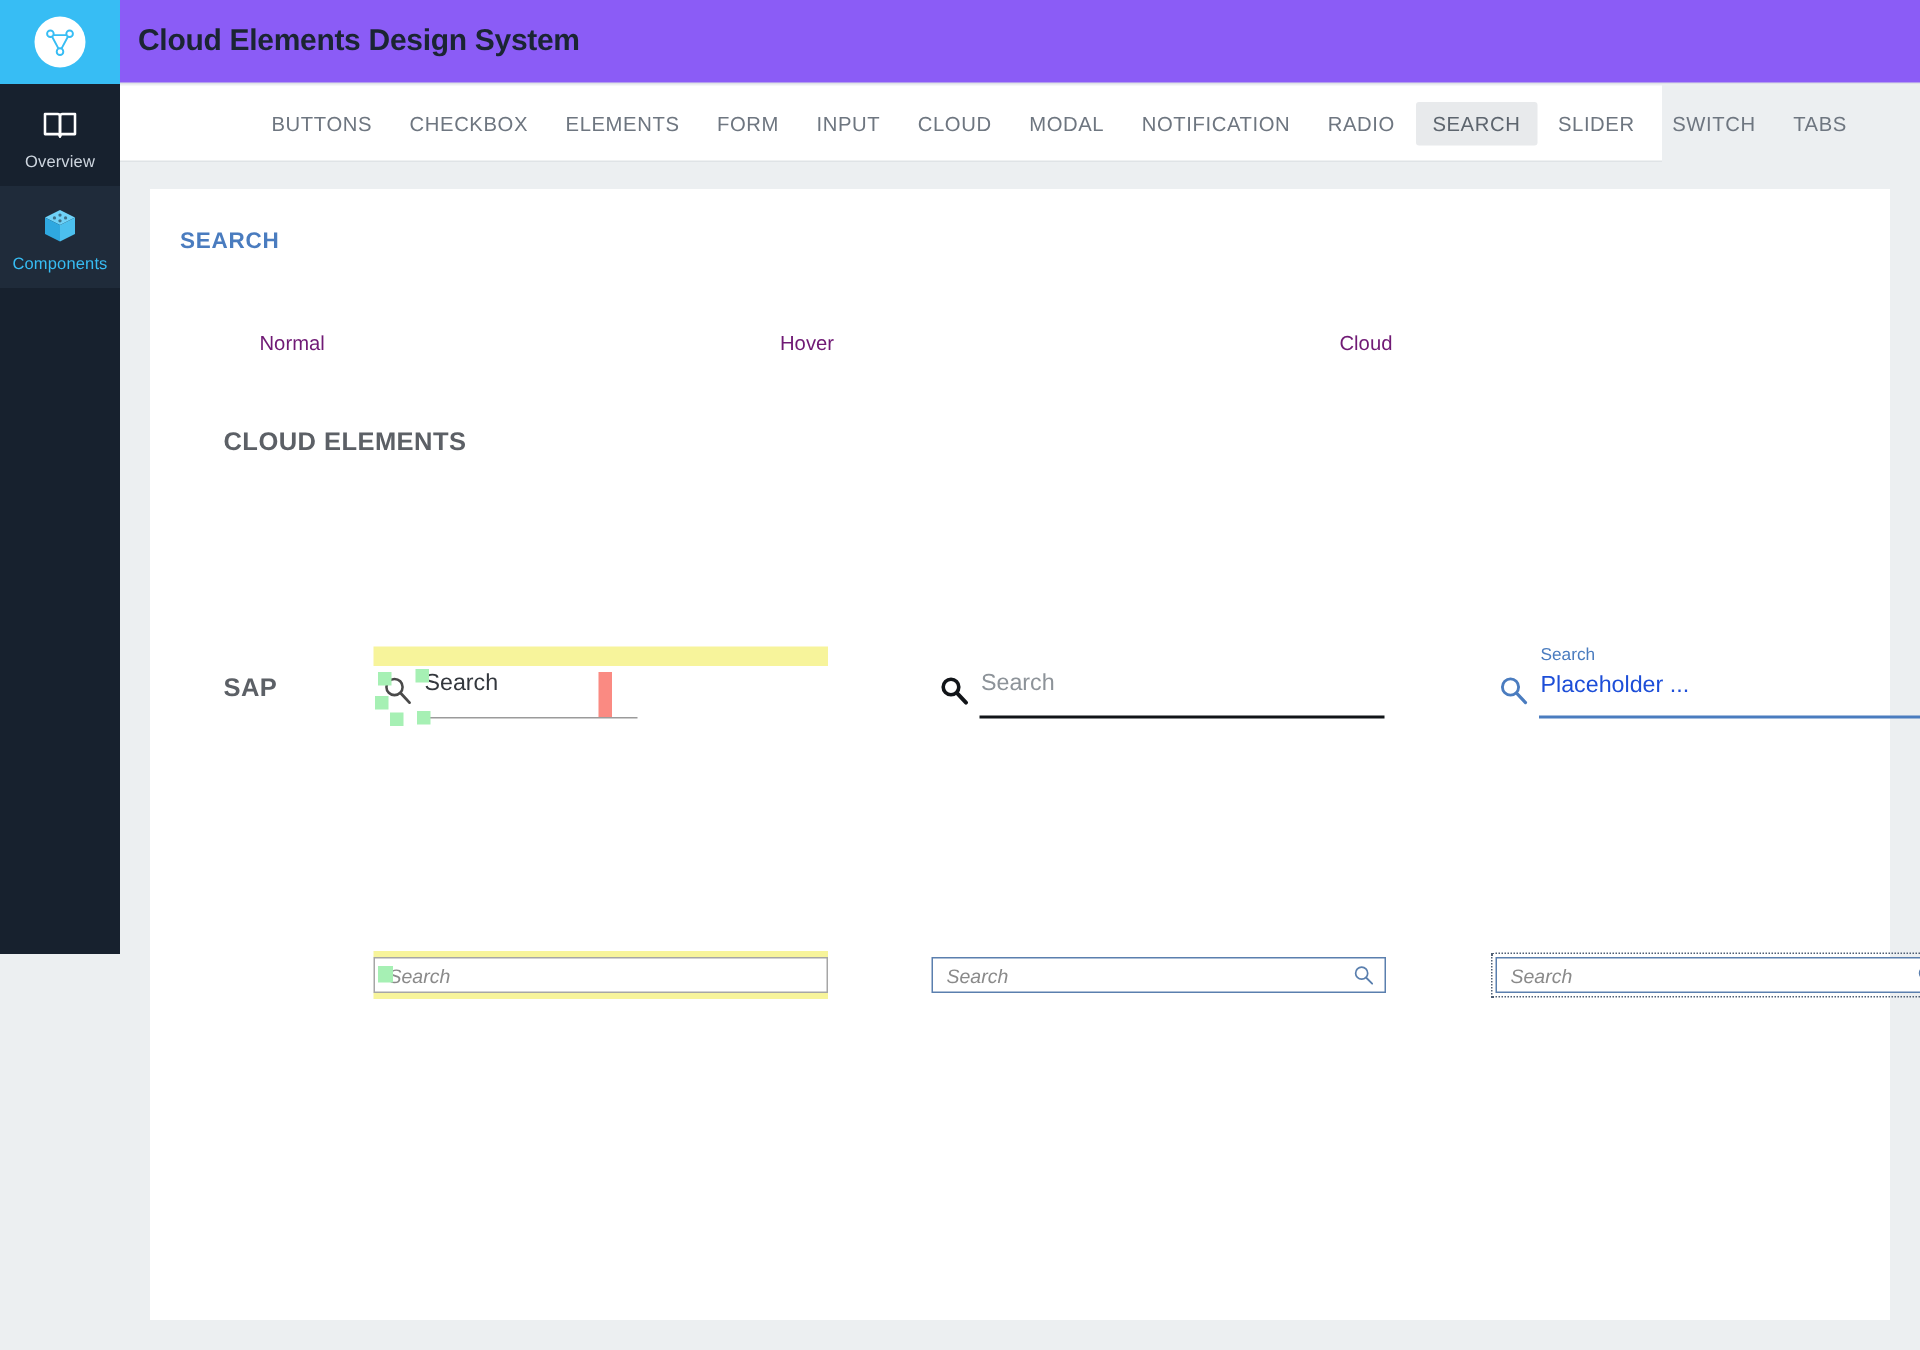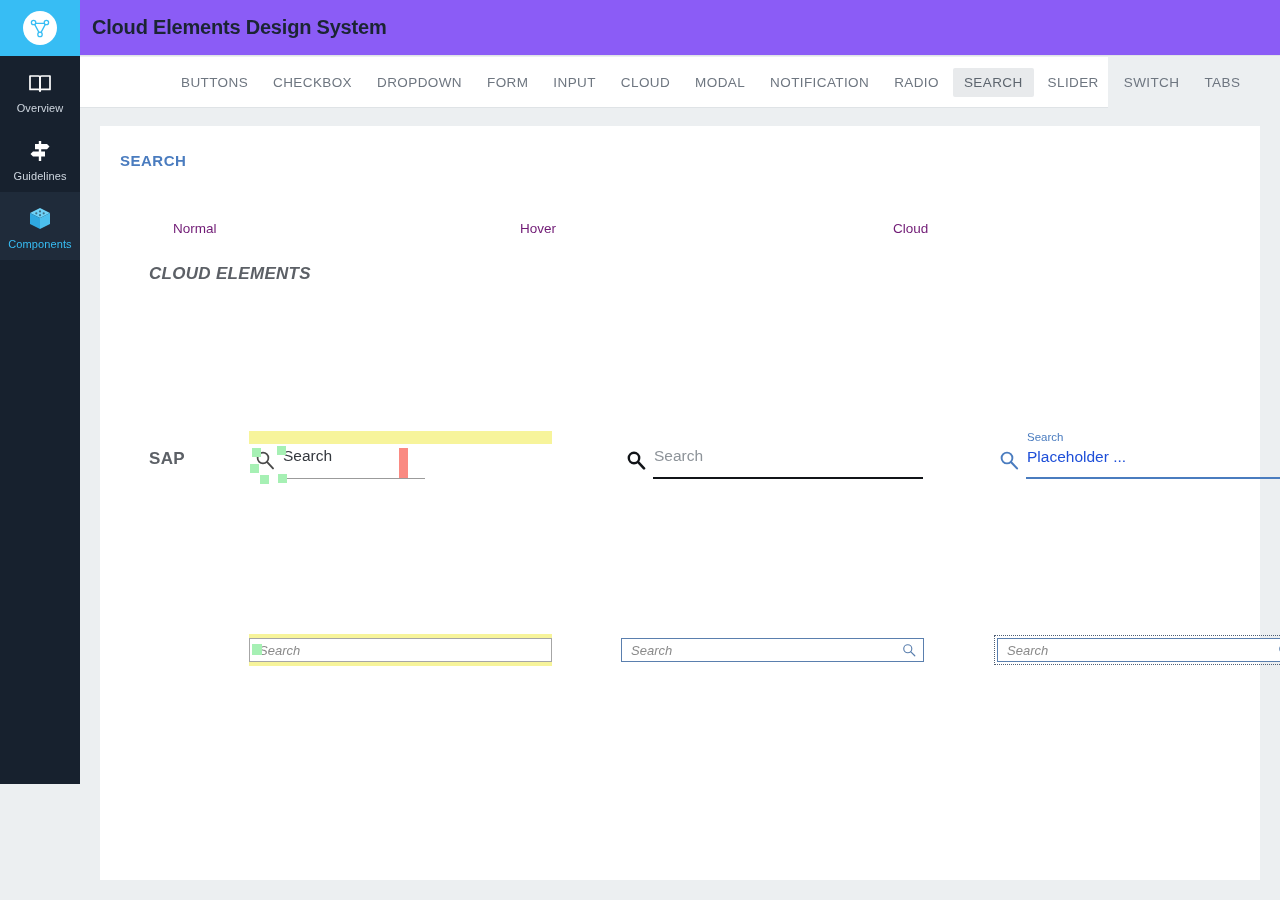--- a/index.html
+++ b/index.html
@@ -15,21 +15,21 @@
     position: relative;
     width: 1280px;
     height: 900px;
     background: #eceff1;
   }
 
   
   .sidebar {
     position: absolute;
     left: 0; top: 0;
-    width: 80px; height: 784px;
+    width: 80px; height: 636px;
     background: #17212e;
     z-index: 5;
   }
   .logo-box {
     width: 80px; height: 56px;
     background: #37bdf4;
     display: flex;
     align-items: center;
     justify-content: center;
   }
@@ -137,21 +137,21 @@
   .col-head.c3 { left: 793px; }
 
   .group-title {
     position: absolute;
     left: 49px;
     font-size: 17px;
     font-weight: bold;
     color: #5c6066;
     letter-spacing: .3px;
   }
-  .group-title.ce  { top: 138px; font-style: italic; }
+  .group-title.ce  { top: 159px; }
   .group-title.sap { top: 323px; }
 
   
   .ce-field { position: absolute; width: 302px; height: 40px; }
   .ce-field .mag { position: absolute; left: 6px; top: 8px; }
   .ce-field .txt {
     position: absolute;
     left: 34px; top: 5px;
     font-size: 15.5px;
     color: #9a9a9a;
@@ -281,30 +281,20 @@
     <div class="nav-item">
       <span class="nav-icon">
         <svg width="24" height="20" viewBox="0 0 24 20">
           <path d="M2 3 H10.4 A1.6 1.6 0 0 1 12 4.6 V18 A1.6 1.6 0 0 0 10.4 16.4 H2 Z" fill="none" stroke="#ffffff" stroke-width="1.7" stroke-linejoin="round"></path>
           <path d="M22 3 H13.6 A1.6 1.6 0 0 0 12 4.6 V18 A1.6 1.6 0 0 1 13.6 16.4 H22 Z" fill="none" stroke="#ffffff" stroke-width="1.7" stroke-linejoin="round"></path>
         </svg>
       </span>
       <span class="nav-label">Overview</span>
     </div>
 
-    <div class="nav-item">
-      <span class="nav-icon">
-        <svg width="24" height="24" viewBox="0 0 24 24">
-          <rect x="10.8" y="2" width="2.4" height="20" fill="#ffffff"></rect>
-          <path d="M7 5 H19 L21.5 7.6 L19 10.2 H7 Z" fill="#ffffff"></path>
-          <path d="M17 12.4 H5 L2.5 15 L5 17.6 H17 Z" fill="#ffffff"></path>
-        </svg>
-      </span>
-      <span class="nav-label">Guidelines</span>
-    </div>
 
     <div class="nav-item active">
       <span class="nav-icon">
         <svg width="26" height="26" viewBox="0 0 26 26">
           <path d="M13 2 L23 7 L13 12 L3 7 Z" fill="#6fd2f7"></path>
           <path d="M3 7 L13 12 L13 23 L3 18 Z" fill="#2fa8e0"></path>
           <path d="M23 7 L13 12 L13 23 L23 18 Z" fill="#4cc0ee"></path>
           <circle cx="13" cy="5.4" r="1.1" fill="#17212e" opacity=".55"></circle>
           <circle cx="9.3" cy="7.3" r="1.1" fill="#17212e" opacity=".55"></circle>
           <circle cx="16.7" cy="7.3" r="1.1" fill="#17212e" opacity=".55"></circle>
@@ -315,21 +305,21 @@
     </div>
   </div>
 
   <div class="header">
     <div class="header-title">Cloud Elements Design System</div>
   </div>
 
   <div class="tabbar">
     <div class="tab">BUTTONS</div>
     <div class="tab">CHECKBOX</div>
-    <div class="tab">DROPDOWN</div>
+    <div class="tab">ELEMENTS</div>
     <div class="tab">FORM</div>
     <div class="tab">INPUT</div>
     <div class="tab">CLOUD</div>
     <div class="tab">MODAL</div>
     <div class="tab">NOTIFICATION</div>
     <div class="tab">RADIO</div>
     <div class="tab active">SEARCH</div>
     <div class="tab">SLIDER</div>
     <div class="tab">SWITCH</div>
     <div class="tab">TABS</div>

